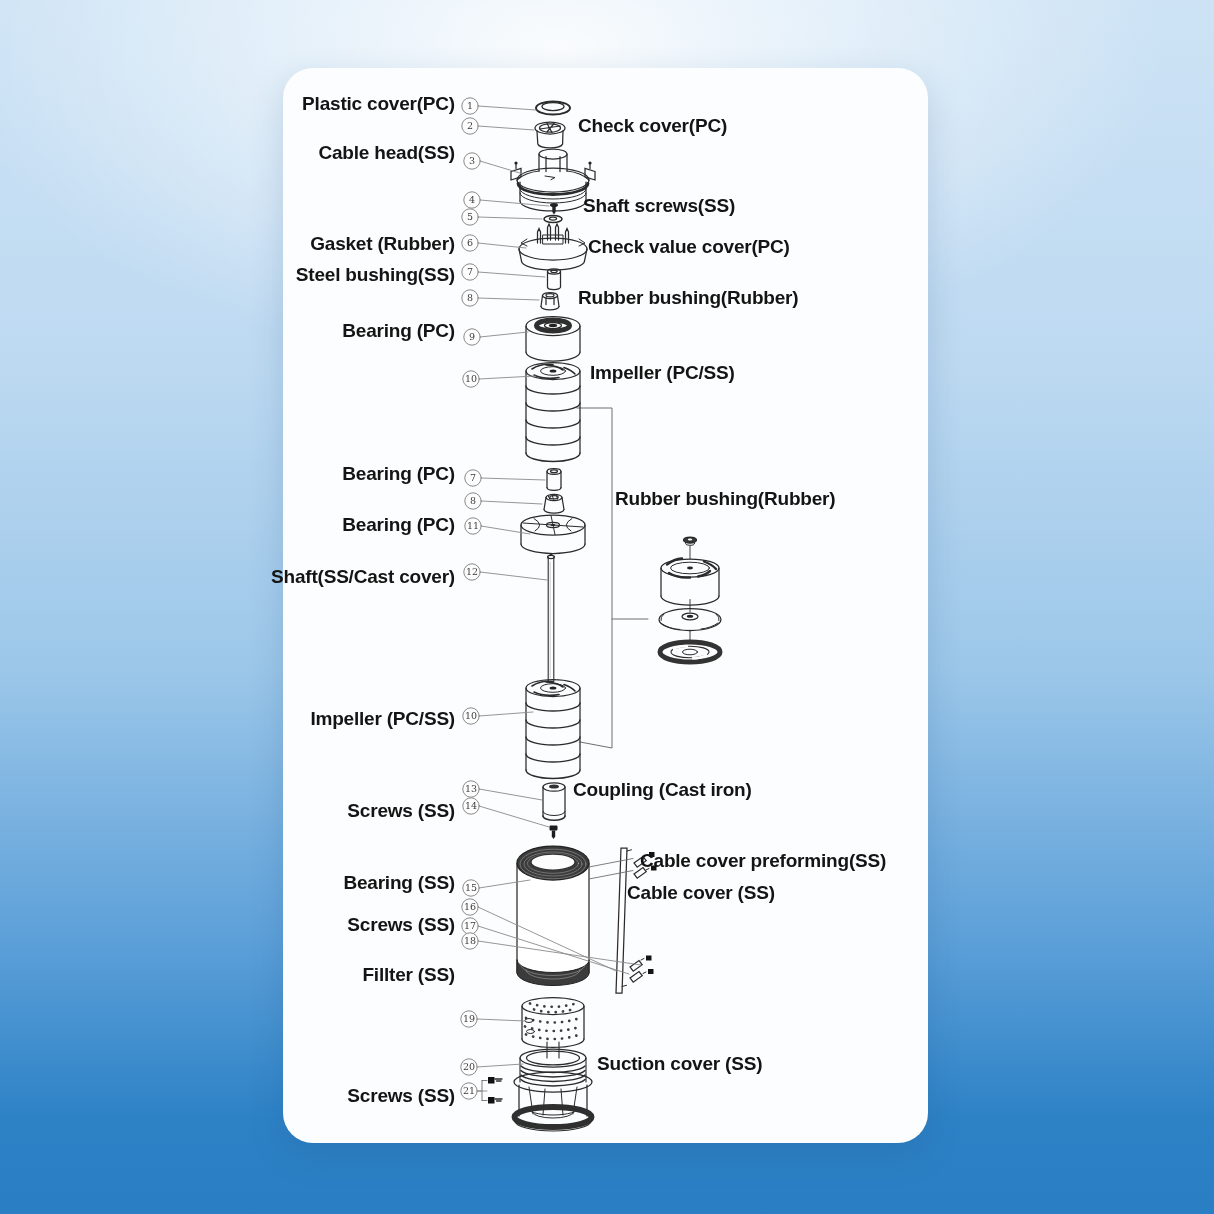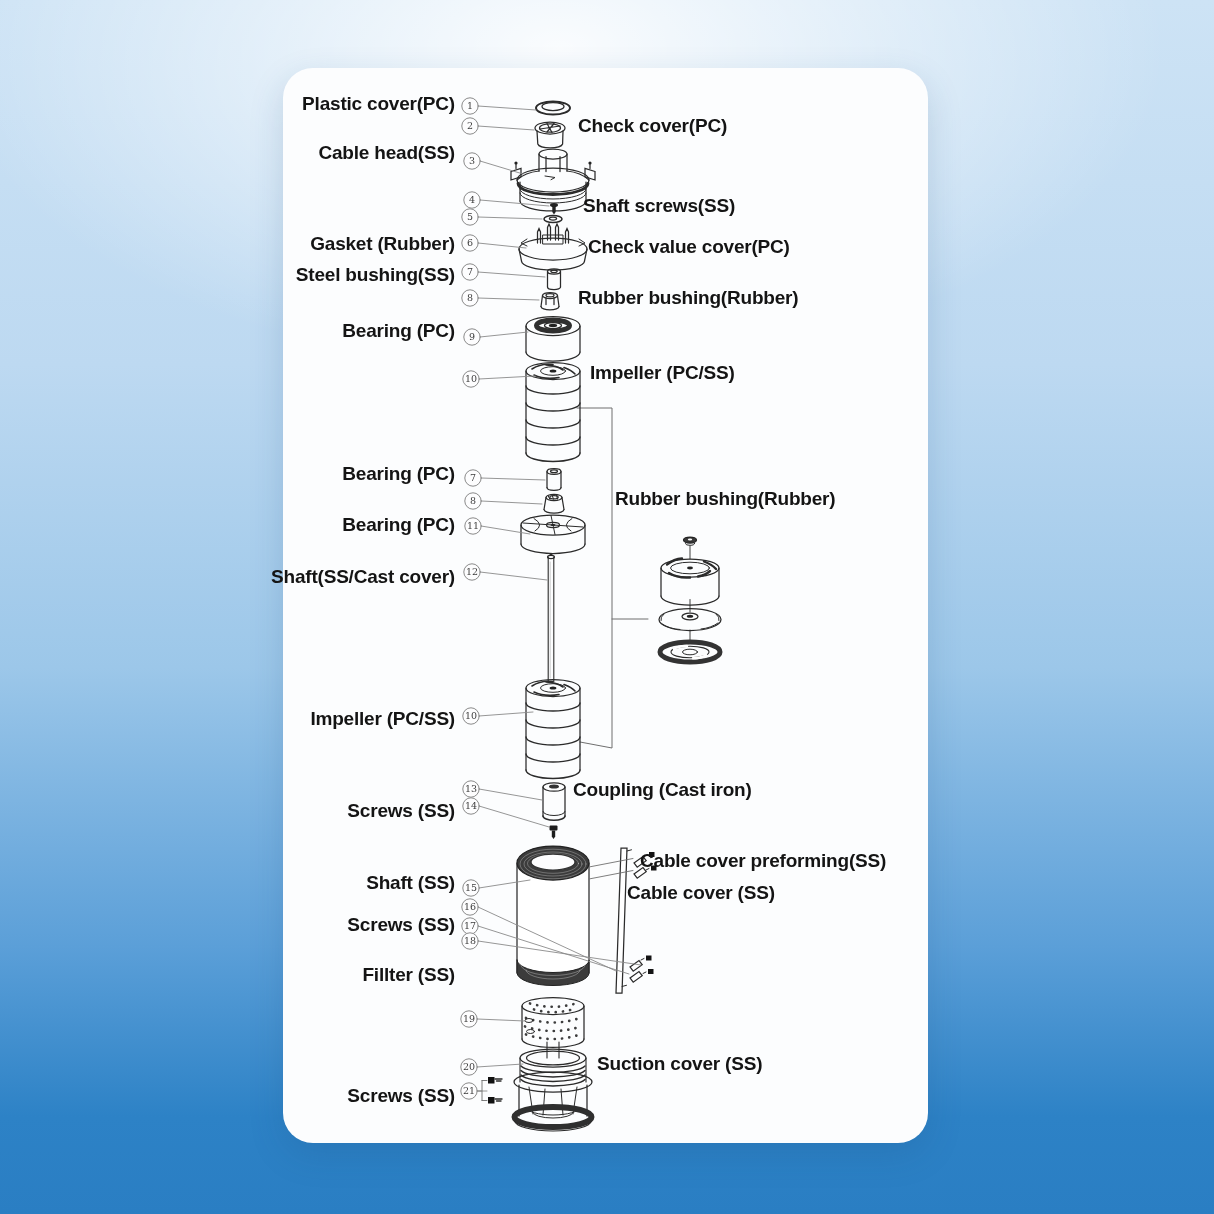--- a/index.html
+++ b/index.html
@@ -335,21 +335,21 @@
       <div class="plabel left" style="top: 36px;">Plastic cover(PC)</div>
       <div class="plabel left" style="top: 85px;">Cable head(SS)</div>
       <div class="plabel left" style="top: 148px; margin-top: 28px;">Gasket (Rubber)</div>
       <div class="plabel left" style="top: 200px; margin-top: 7px;">Steel bushing(SS)</div>
       <div class="plabel left" style="top: 263px;">Bearing (PC)</div>
       <div class="plabel left" style="top: 406px;">Bearing (PC)</div>
       <div class="plabel left" style="top: 457px;">Bearing (PC)</div>
       <div class="plabel left" style="top: 509px;">Shaft(SS/Cast cover)</div>
       <div class="plabel left" style="top: 651px;">Impeller (PC/SS)</div>
       <div class="plabel left" style="top: 743px;">Screws (SS)</div>
-      <div class="plabel left" style="top: 815px;">Shaft (SS)</div>
+      <div class="plabel left" style="top: 815px;">Bearing (SS)</div>
       <div class="plabel left" style="top: 857px;">Screws (SS)</div>
       <div class="plabel left" style="top: 907px;">Fillter (SS)</div>
       <div class="plabel left" style="top: 1028px;">Screws (SS)</div>
       <div class="plabel right" style="top: 58px; left: 295px;">Check cover(PC)</div>
       <div class="plabel right" style="top: 138px; left: 300px;">Shaft screws(SS)</div>
       <div class="plabel right" style="top: 179px; left: 305px;">Check value cover(PC)</div>
       <div class="plabel right" style="top: 230px; left: 295px;">Rubber bushing(Rubber)</div>
       <div class="plabel right" style="top: 305px; left: 307px;">Impeller (PC/SS)</div>
       <div class="plabel right" style="top: 431px; left: 332px;">Rubber bushing(Rubber)</div>
       <div class="plabel right" style="top: 722px; left: 290px;">Coupling (Cast iron)</div>

